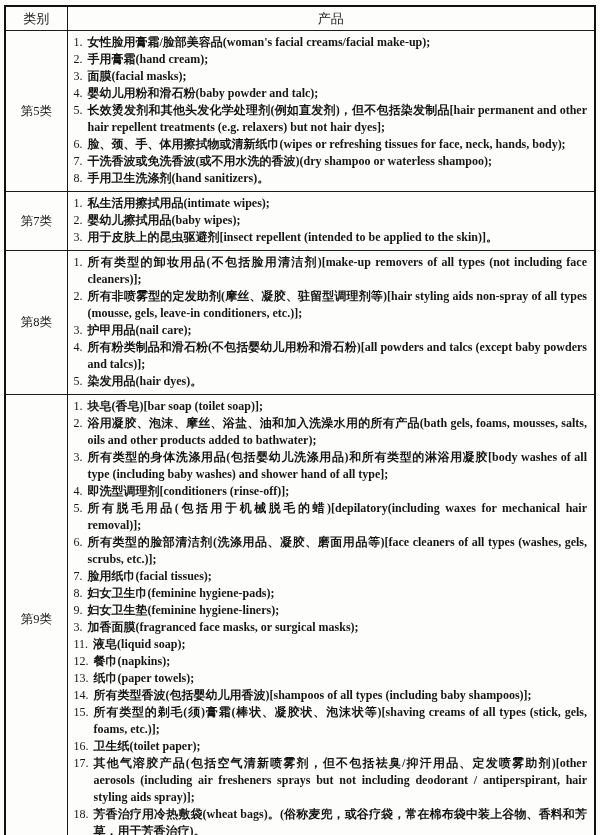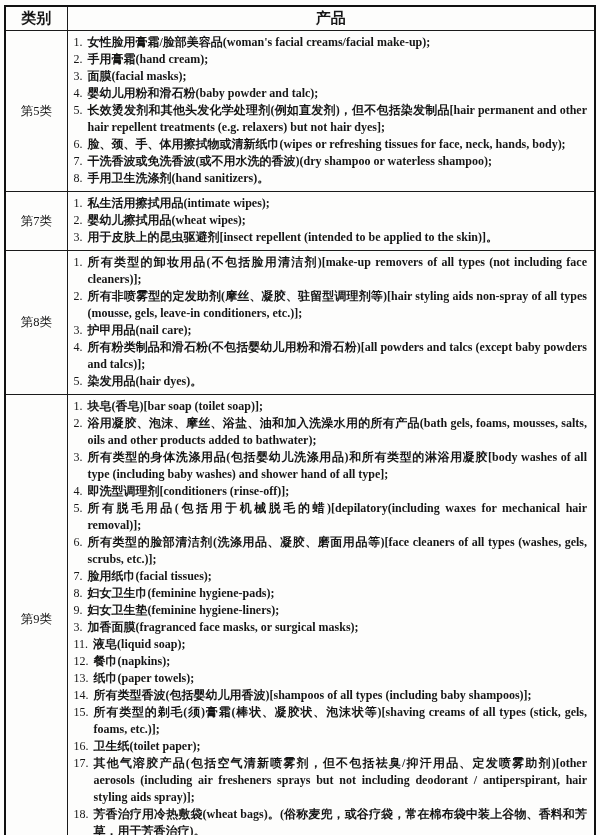--- a/index.html
+++ b/index.html
@@ -22,22 +22,22 @@
     border-collapse: collapse;
     width: 592px;
     table-layout: fixed;
     border: 2px solid #111;
   }
   .doc-table th, .doc-table td {
     border: 1px solid #1b1b1b;
     vertical-align: middle;
   }
   .doc-table th {
-    font-size: 15px;
-    font-weight: bold;
+    font-size: 13px;
+    font-weight: normal;
     padding: 4px 0;
     line-height: 15px;
     text-align: center;
   }
   col.c1 { width: 62px; }
   td.cat-cell {
     text-align: center;
     font-size: 12.5px;
     padding: 0 2px;
     margin-top: 20px;
@@ -118,21 +118,21 @@
 
       <tr>
         <td class="cat-cell">第7类</td>
         <td class="product-cell">
           <div class="item">
               <span class="no">1.</span>
               <span class="txt">私生活用擦拭用品(intimate wipes);</span>
             </div>
           <div class="item">
               <span class="no">2.</span>
-              <span class="txt">婴幼儿擦拭用品(wheat wipes);</span>
+              <span class="txt">婴幼儿擦拭用品(baby wipes);</span>
             </div>
           <div class="item">
               <span class="no">3.</span>
               <span class="txt">用于皮肤上的昆虫驱避剂[insect repellent (intended to be applied to the skin)]。</span>
             </div>
         </td>
       </tr>
 
       <tr>
         <td class="cat-cell">第8类</td>

